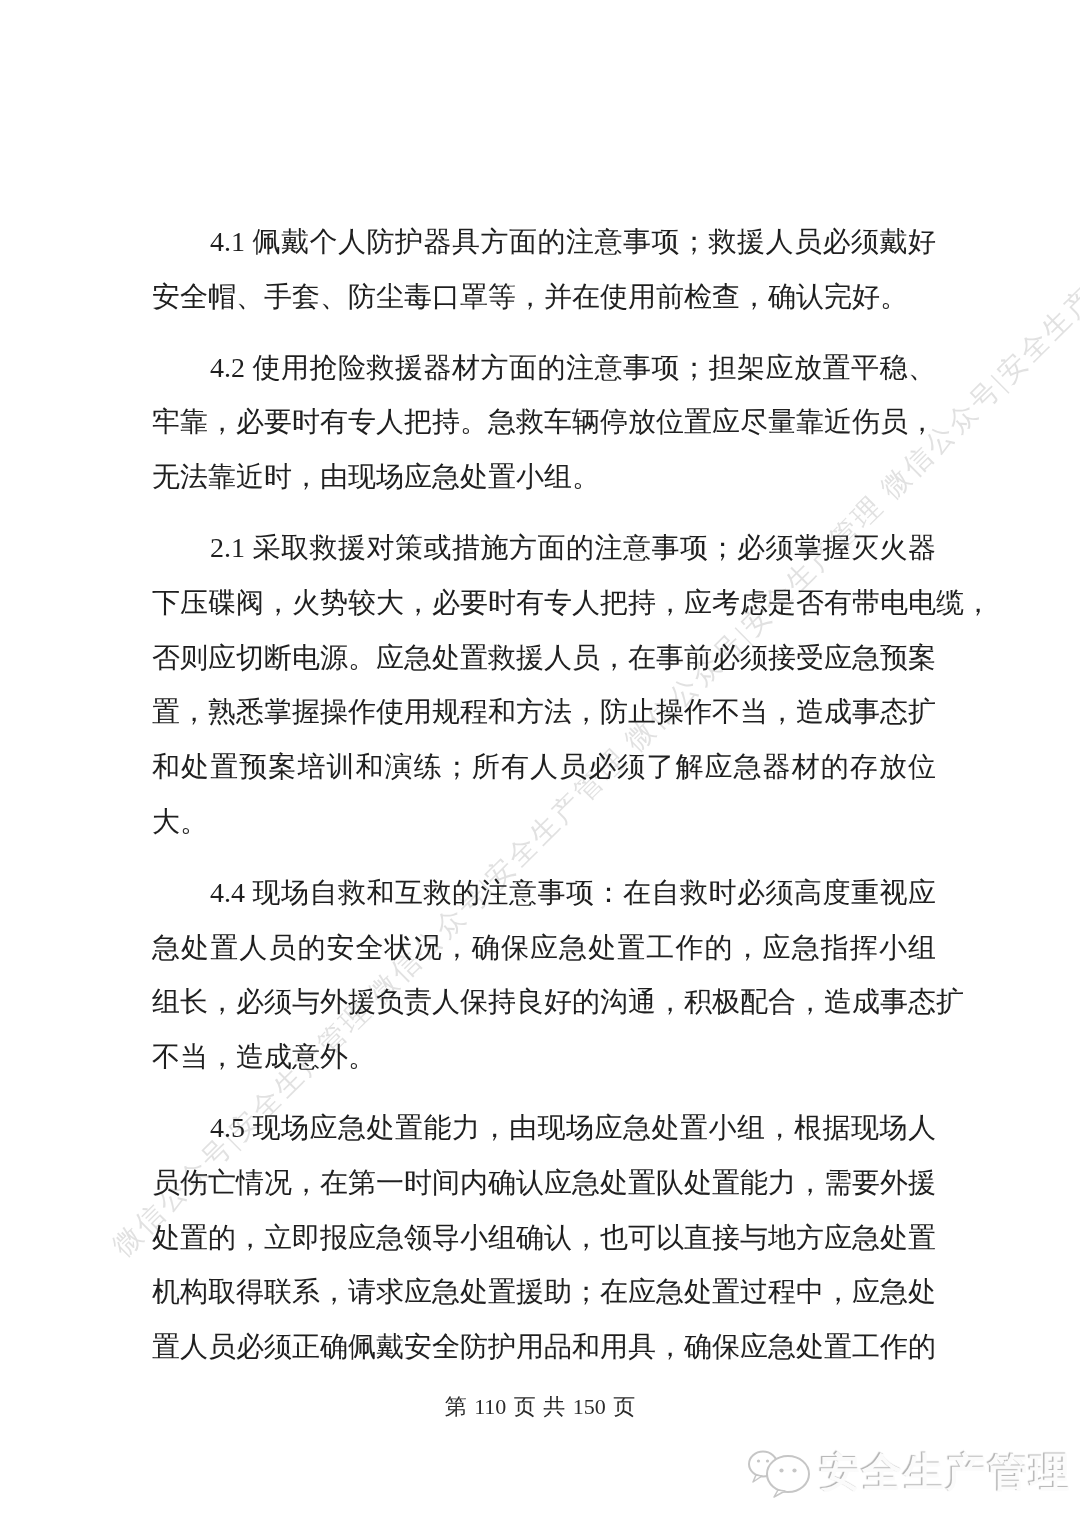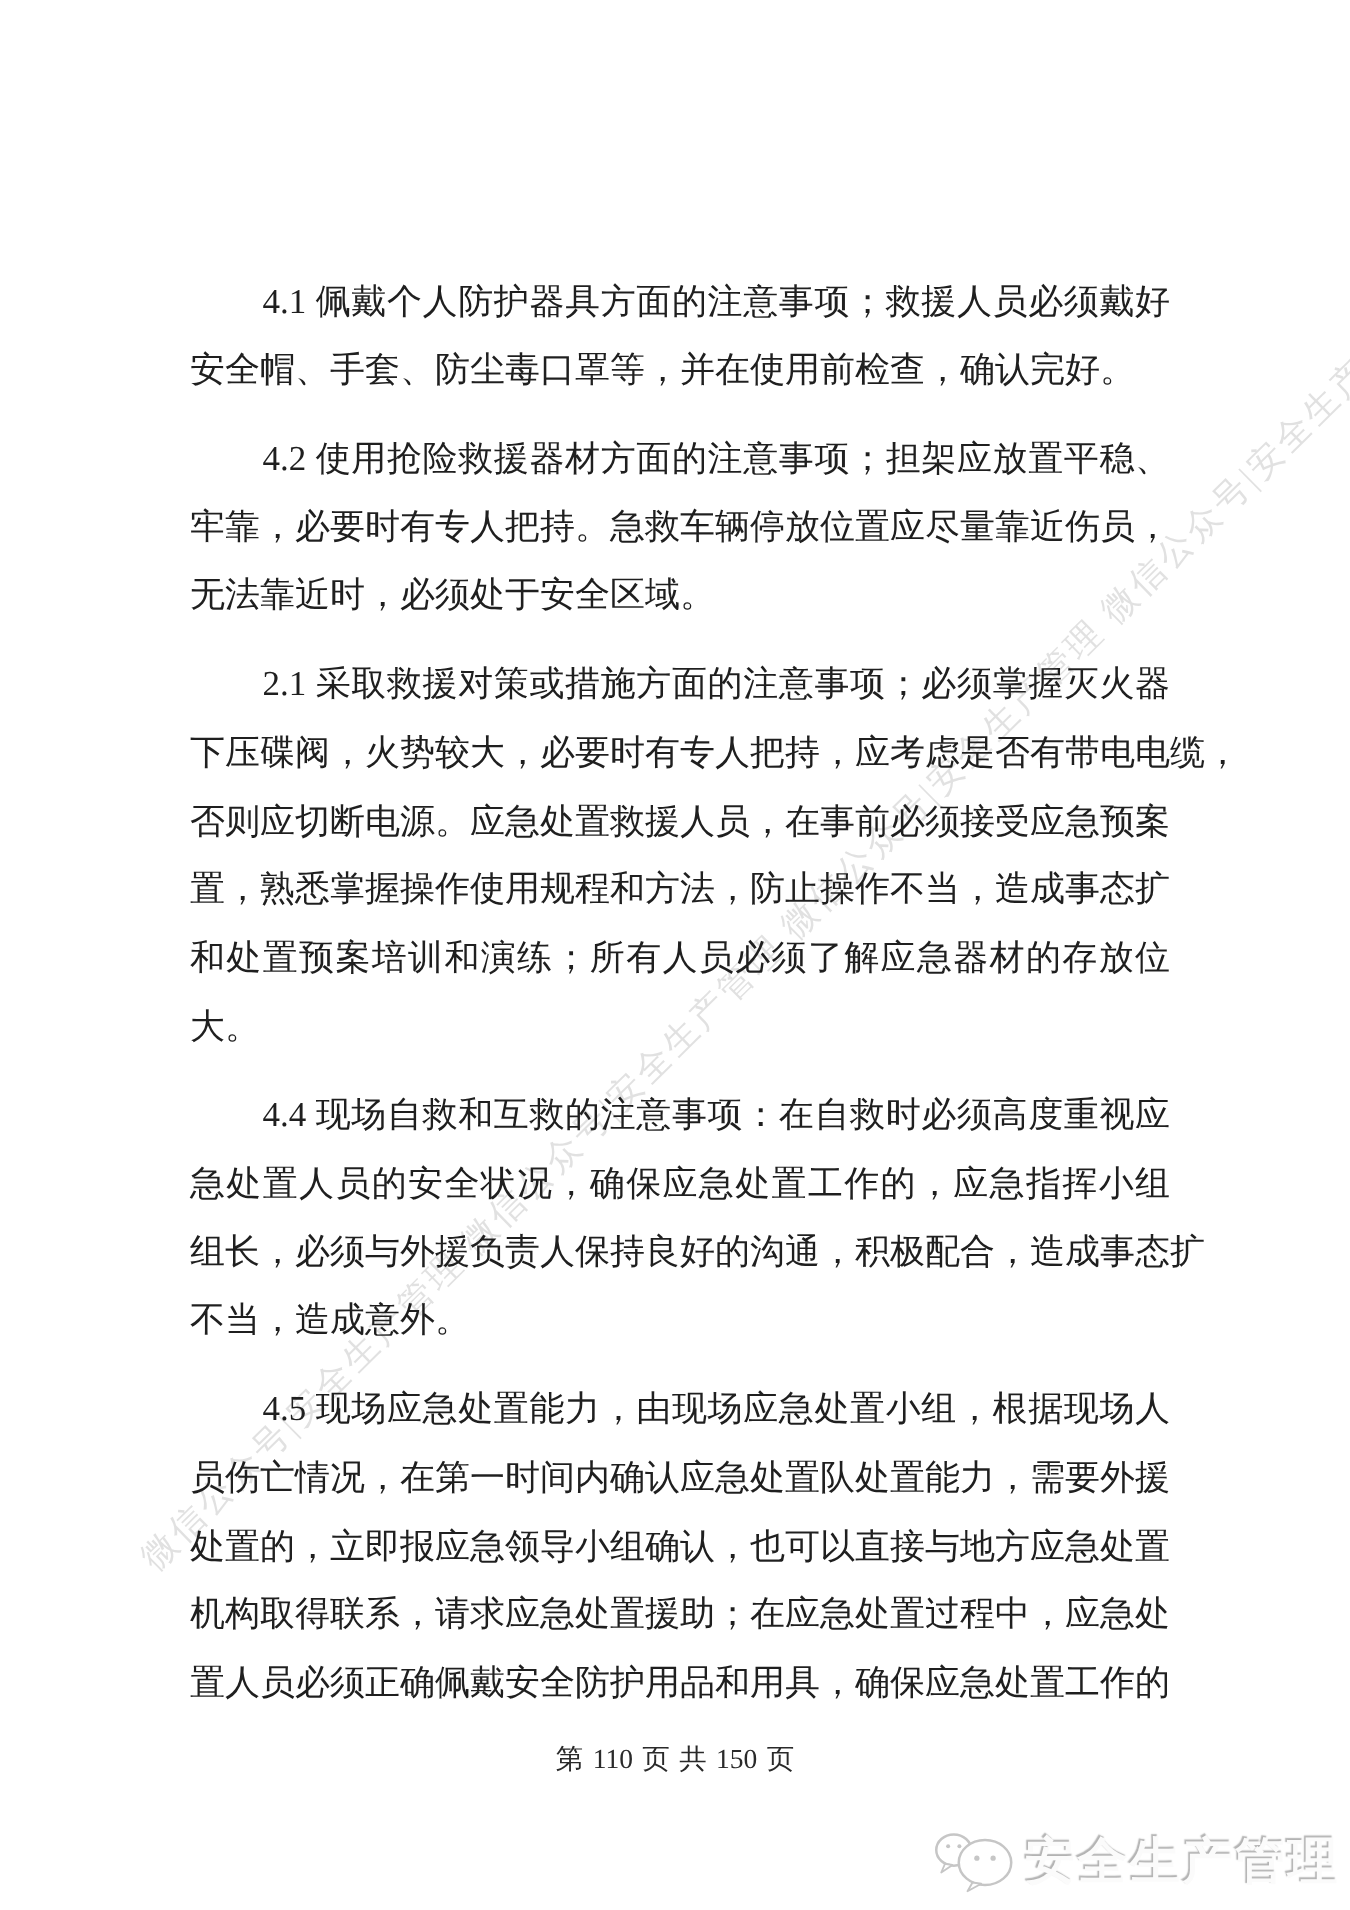--- a/index.html
+++ b/index.html
@@ -47,21 +47,21 @@
     left:0; top:1392px;
     width:100%;
     text-align:center;
     font-size:22px;
     color:#2a2a2a;
     word-spacing:2px;
   }
   
   .brand {
     position:absolute;
-    right:8px; bottom:12px;
+    right:8px; bottom:28px;
     display:flex;
     align-items:center;
     gap:8px;
   }
   .brand-icon { display:block; }
   .brand-label {
     font-family:"Liberation Sans","DejaVu Sans",sans-serif;
     font-weight:bold;
     font-size:40px;
     letter-spacing:2px;
@@ -77,21 +77,21 @@
   <div class="watermark">微信公众号|安全生产管理  微信公众号|安全生产管理  微信公众号|安全生产管理  微信公众号|安全生产管理</div>
 
   <div class="content" id="content">
       <div class="para">
         <div class="line first">4.1 佩戴个人防护器具方面的注意事项；救援人员必须戴好</div>
         <div class="line endline">安全帽、手套、防尘毒口罩等，并在使用前检查，确认完好。</div>
       </div>
       <div class="para">
         <div class="line first">4.2 使用抢险救援器材方面的注意事项；担架应放置平稳、</div>
         <div class="line">牢靠，必要时有专人把持。急救车辆停放位置应尽量靠近伤员，</div>
-        <div class="line endline">无法靠近时，必须处于安全区域。</div>
+        <div class="line endline">无法靠近时，由现场应急处置小组。</div>
       </div>
       <div class="para">
         <div class="line first">2.1 采取救援对策或措施方面的注意事项；必须掌握灭火器</div>
         <div class="line">下压碟阀，火势较大，必要时有专人把持，应考虑是否有带电电缆，</div>
         <div class="line">否则应切断电源。应急处置救援人员，在事前必须接受应急预案</div>
         <div class="line">置，熟悉掌握操作使用规程和方法，防止操作不当，造成事态扩</div>
         <div class="line">和处置预案培训和演练；所有人员必须了解应急器材的存放位</div>
         <div class="line endline">大。</div>
       </div>
       <div class="para">

